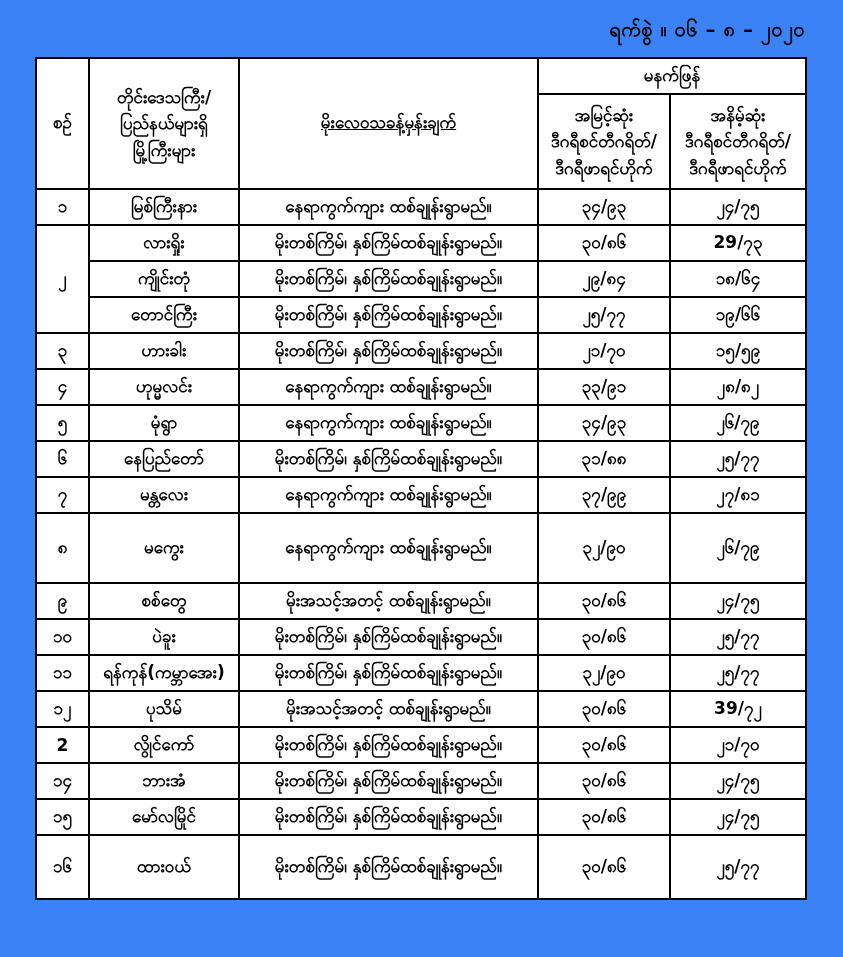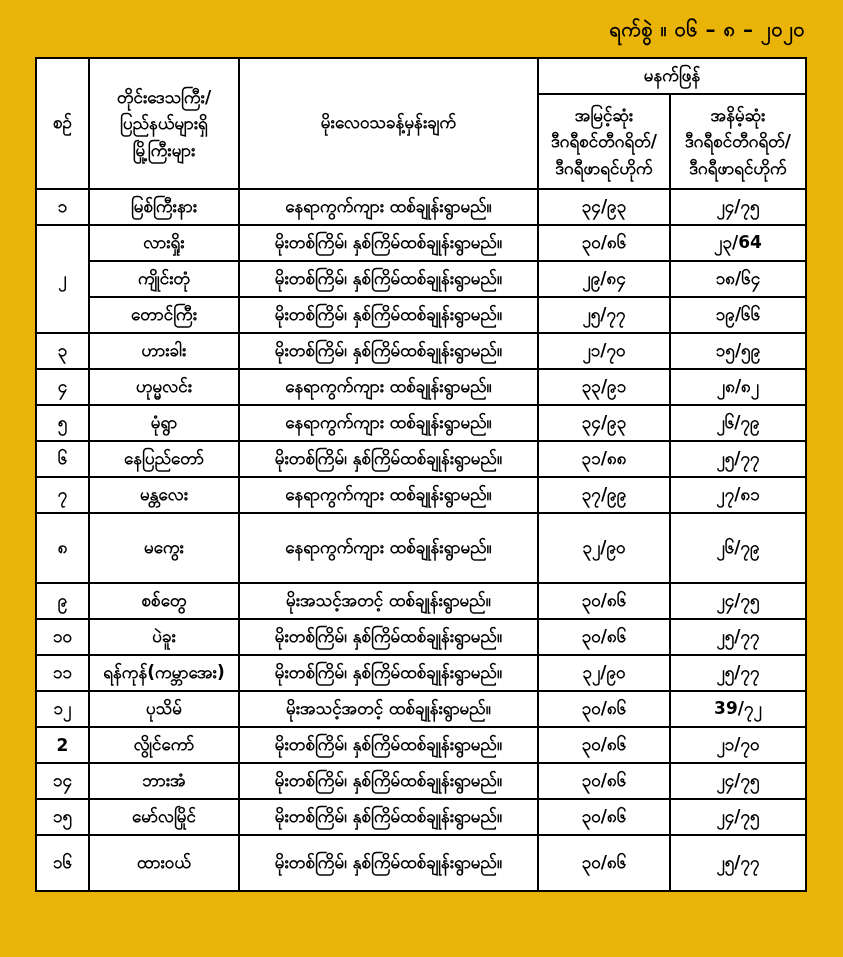--- a/index.html
+++ b/index.html
@@ -6,21 +6,21 @@
     margin: 0;
     padding: 0;
     background: #ffffff;
     font-family: "DejaVu Sans", "Liberation Sans", sans-serif;
     color: #000000;
   }
   .page {
     position: relative;
     width: 843px;
     height: 957px;
-    background: #eab308;
+    background: #3b82f6;
     overflow: hidden;
   }
   .date-line {
     position: absolute;
     top: 16px;
     right: 38px;
     font-size: 20px;
     font-weight: bold;
     letter-spacing: 0.5px;
     white-space: nowrap;
@@ -41,27 +41,28 @@
     font-weight: bold;
     text-align: center;
     vertical-align: middle;
     overflow: hidden;
   }
   th.hdr-forecast {
     text-align: left;
     vertical-align: top;
     padding-top: 3px;
     padding-left: 5px;
+    text-decoration: underline;
   }
   .pre { white-space: pre-line; line-height: 1.55; }
   tr.hrow1 { height: 36px; }
   tr.hrow2 { height: 95px; }
   tr.drow  { height: 36px; }
   tr.drow-tall { height: 70px; }
-  tr.drow-last { height: 56px; }
+  tr.drow-last { height: 64px; }
 </style>
 </head>
 <body>
 
 <div class="page">
 
   <div class="date-line">ရက်စွဲ ။  ၀၆ – ၈ – ၂၀၂၀</div>
 
   <table class="forecast">
     <colgroup>
@@ -94,21 +95,21 @@
         <td>မြစ်ကြီးနား</td>
         <td>နေရာကွက်ကျား ထစ်ချုန်းရွာမည်။</td>
         <td>၃၄/၉၃</td>
         <td>၂၄/၇၅</td>
       </tr>
       <tr class="drow">
         <td rowspan="3">၂</td>
         <td>လားရှိုး</td>
         <td>မိုးတစ်ကြိမ်၊ နှစ်ကြိမ်ထစ်ချုန်းရွာမည်။</td>
         <td>၃၀/၈၆</td>
-        <td>၂၃/64</td>
+        <td>29/၇၃</td>
       </tr>
       <tr class="drow">
         <td>ကျိုင်းတုံ</td>
         <td>မိုးတစ်ကြိမ်၊ နှစ်ကြိမ်ထစ်ချုန်းရွာမည်။</td>
         <td>၂၉/၈၄</td>
         <td>၁၈/၆၄</td>
       </tr>
       <tr class="drow">
         <td>တောင်ကြီး</td>
         <td>မိုးတစ်ကြိမ်၊ နှစ်ကြိမ်ထစ်ချုန်းရွာမည်။</td>

